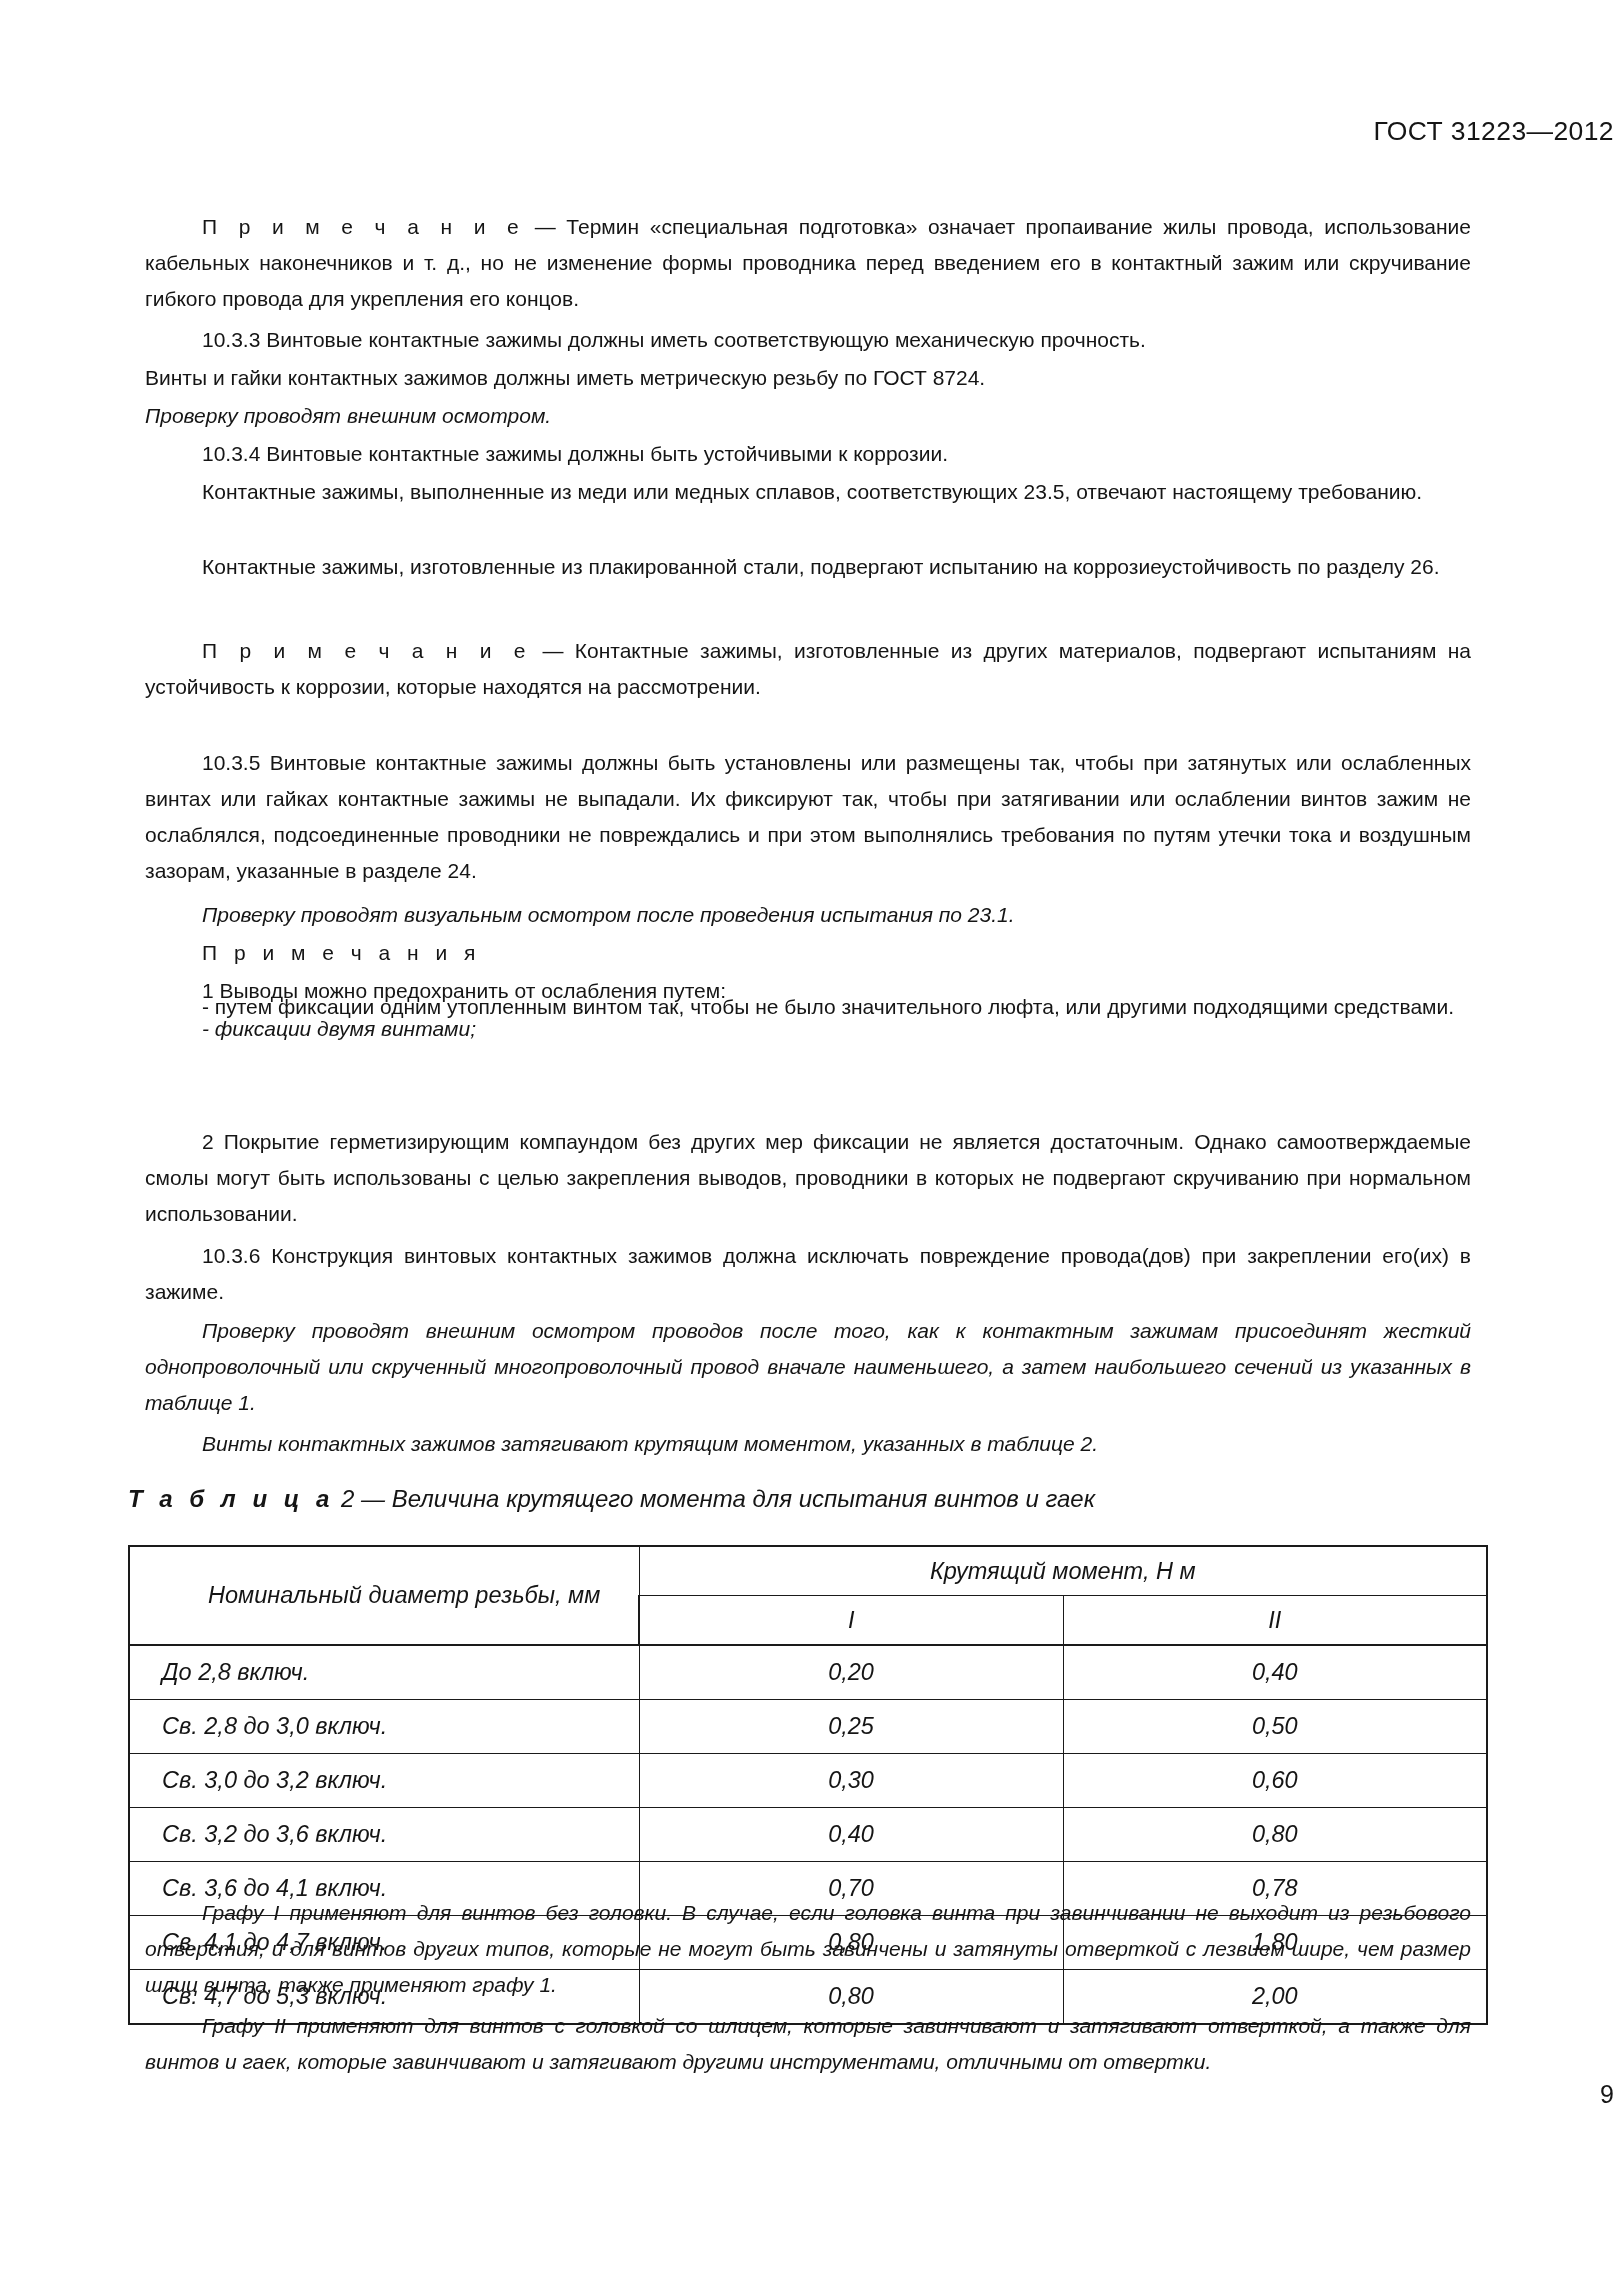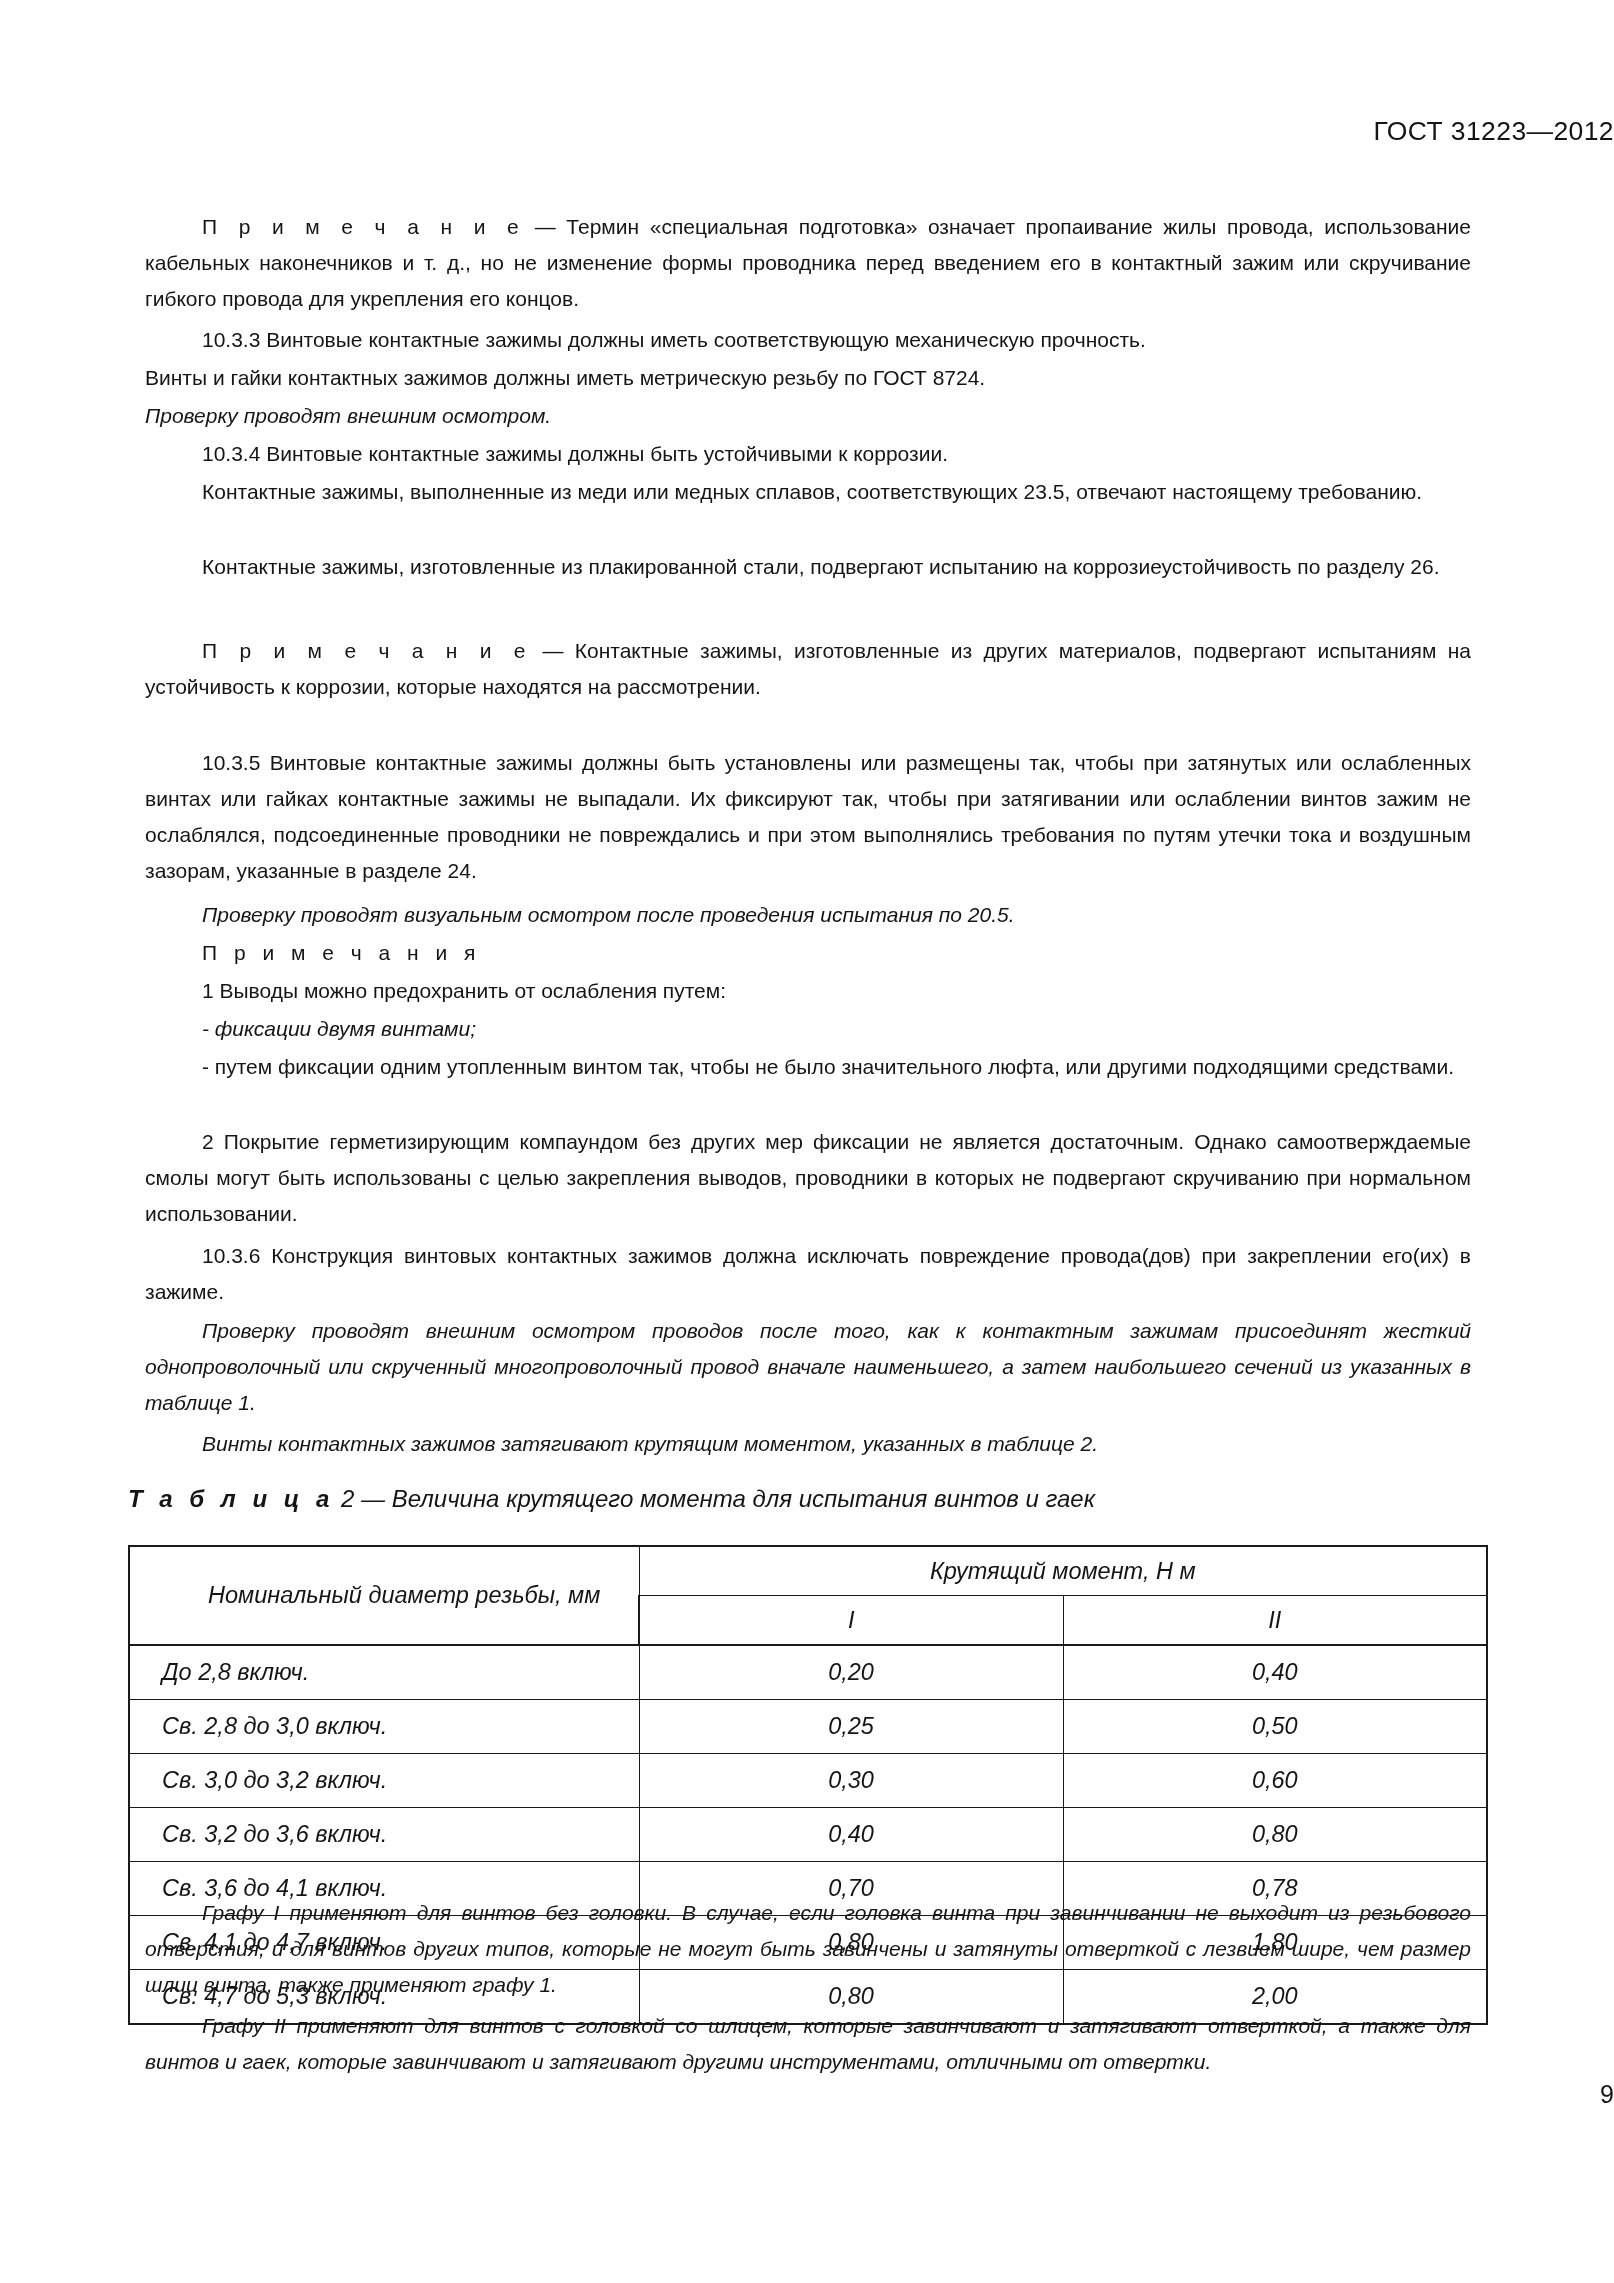--- a/index.html
+++ b/index.html
@@ -189,33 +189,33 @@
     <div class="blk" style="top:616px;">
       <p class="para indent">
         <span class="spaced">П р и м е ч а н и е</span><span> — </span><span>Контактные зажимы, изготовленные из других материалов, подвергают испытаниям на устойчивость к коррозии, которые находятся на рассмотрении.</span>
       </p>
     </div>
 
     <div class="blk" style="top:728px;">
       <p class="para indent">10.3.5 Винтовые контактные зажимы должны быть установлены или размещены так, чтобы при затянутых или ослабленных винтах или гайках контактные зажимы не выпадали. Их фиксируют так, чтобы при затягивании или ослаблении винтов зажим не ослаблялся, подсоединенные проводники не повреждались и при этом выполнялись требования по путям утечки тока и воздушным зазорам, указанные в разделе 24.</p>
     </div>
     <div class="blk" style="top:880px;">
-      <p class="para indent lastline-left italic">Проверку проводят визуальным осмотром после проведения испытания по 20.5.</p>
+      <p class="para indent lastline-left italic">Проверку проводят визуальным осмотром после проведения испытания по 23.1.</p>
     </div>
 
     <div class="blk" style="top:918px;">
       <p class="para indent lastline-left spaced">П р и м е ч а н и я</p>
     </div>
     <div class="blk" style="top:956px;">
       <p class="para indent lastline-left">1 Выводы можно предохранить от ослабления путем:</p>
     </div>
     <div class="blk" style="top:994px;font-style:italic;">
       <p class="para indent lastline-left">- фиксации двумя винтами;</p>
     </div>
-    <div class="blk" style="top:1032px;">
+    <div class="blk" style="top:972px;">
       <p class="para indent">- путем фиксации одним утопленным винтом так, чтобы не было значительного люфта, или другими подходящими средствами.</p>
     </div>
     <div class="blk" style="top:1107px;">
       <p class="para indent">2 Покрытие герметизирующим компаундом без других мер фиксации не является достаточным. Однако самоотверждаемые смолы могут быть использованы с целью закрепления выводов, проводники в которых не подвергают скручиванию при нормальном использовании.</p>
     </div>
 
     <div class="blk" style="top:1221px;">
       <p class="para indent">10.3.6 Конструкция винтовых контактных зажимов должна исключать повреждение провода(дов) при закреплении его(их) в зажиме.</p>
     </div>
     <div class="blk" style="top:1296px;">

